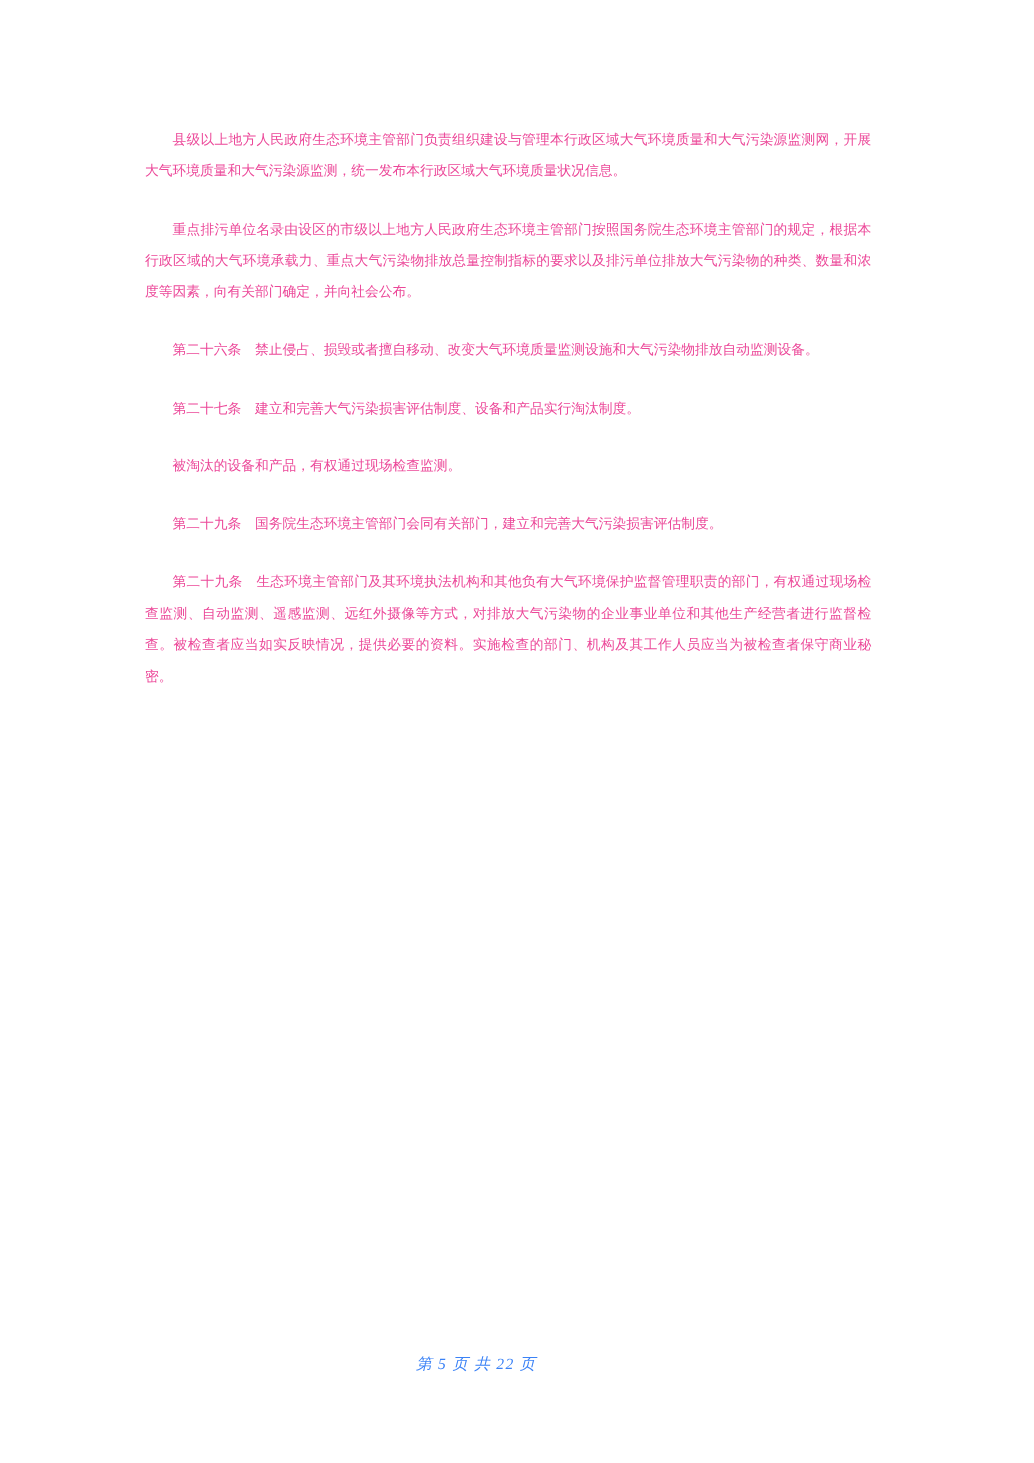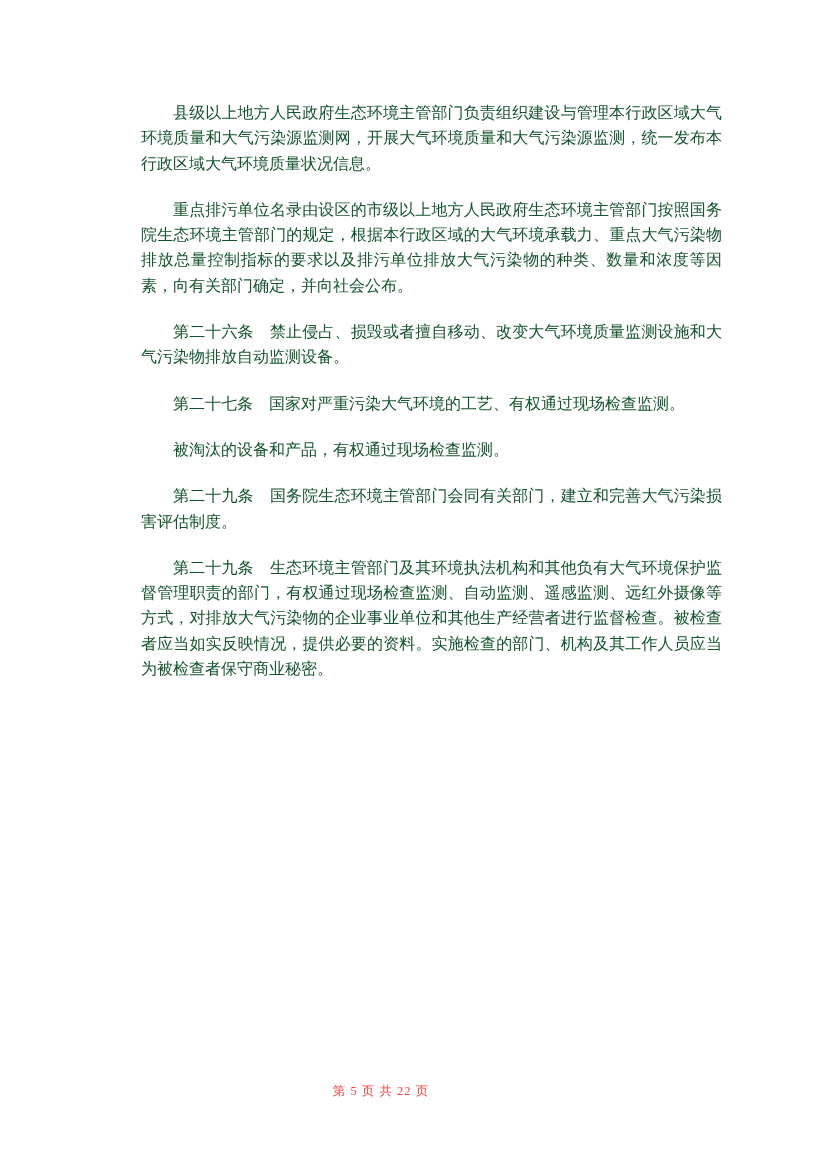--- a/index.html
+++ b/index.html
@@ -14,56 +14,57 @@
     font-family: "Liberation Serif", "DejaVu Serif", serif;
   }
   .page {
     position: relative;
     width: 827px;
     height: 1170px;
     background: #ffffff;
   }
   .doc-body {
     position: absolute;
-    left: 141px;
+    left: 116px;
     top: 100px;
     width: 581px;
-    color: #14532d;
-    font-size: 16px;
+    color: #ec4899;
+    font-size: 11px;
     line-height: 25.3px;
     text-align: justify;
     text-justify: inter-ideograph;
   }
   .doc-body p {
     margin: 0 0 21px 0;
     text-indent: 2em;
     word-break: break-all;
   }
   .page-footer {
     position: absolute;
     left: 0;
     top: 1084px;
     width: 762px;
     text-align: center;
     font-size: 12.5px;
     line-height: 15px;
-    color: #ef4444;
+    color: #3b82f6;
     letter-spacing: 1px;
+    font-style: italic;
   }
 </style>
 </head>
 <body>
 
 <div class="page">
 
   <div class="doc-body">
     <p>县级以上地方人民政府生态环境主管部门负责组织建设与管理本行政区域大气环境质量和大气污染源监测网，开展大气环境质量和大气污染源监测，统一发布本行政区域大气环境质量状况信息。</p>
     <p>重点排污单位名录由设区的市级以上地方人民政府生态环境主管部门按照国务院生态环境主管部门的规定，根据本行政区域的大气环境承载力、重点大气污染物排放总量控制指标的要求以及排污单位排放大气污染物的种类、数量和浓度等因素，向有关部门确定，并向社会公布。</p>
     <p>第二十六条　禁止侵占、损毁或者擅自移动、改变大气环境质量监测设施和大气污染物排放自动监测设备。</p>
-    <p>第二十七条　国家对严重污染大气环境的工艺、有权通过现场检查监测。</p>
+    <p>第二十七条　建立和完善大气污染损害评估制度、设备和产品实行淘汰制度。</p>
     <p>被淘汰的设备和产品，有权通过现场检查监测。</p>
     <p>第二十九条　国务院生态环境主管部门会同有关部门，建立和完善大气污染损害评估制度。</p>
     <p>第二十九条　生态环境主管部门及其环境执法机构和其他负有大气环境保护监督管理职责的部门，有权通过现场检查监测、自动监测、遥感监测、远红外摄像等方式，对排放大气污染物的企业事业单位和其他生产经营者进行监督检查。被检查者应当如实反映情况，提供必要的资料。实施检查的部门、机构及其工作人员应当为被检查者保守商业秘密。</p>
   </div>
 
   <div class="page-footer">
     <span>第 5 页 共 22 页</span>
   </div>
 
 </div>

